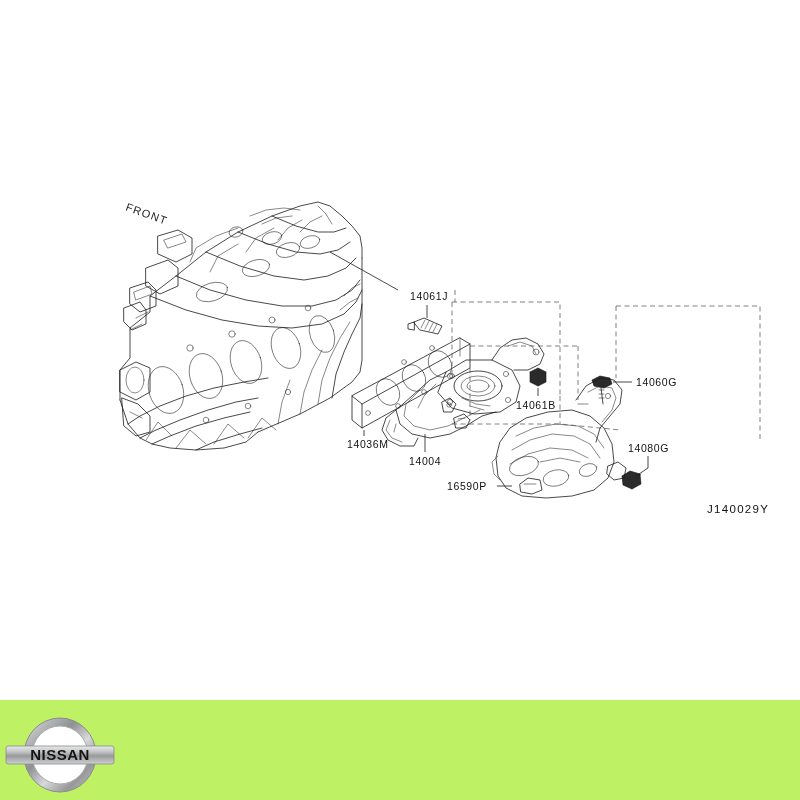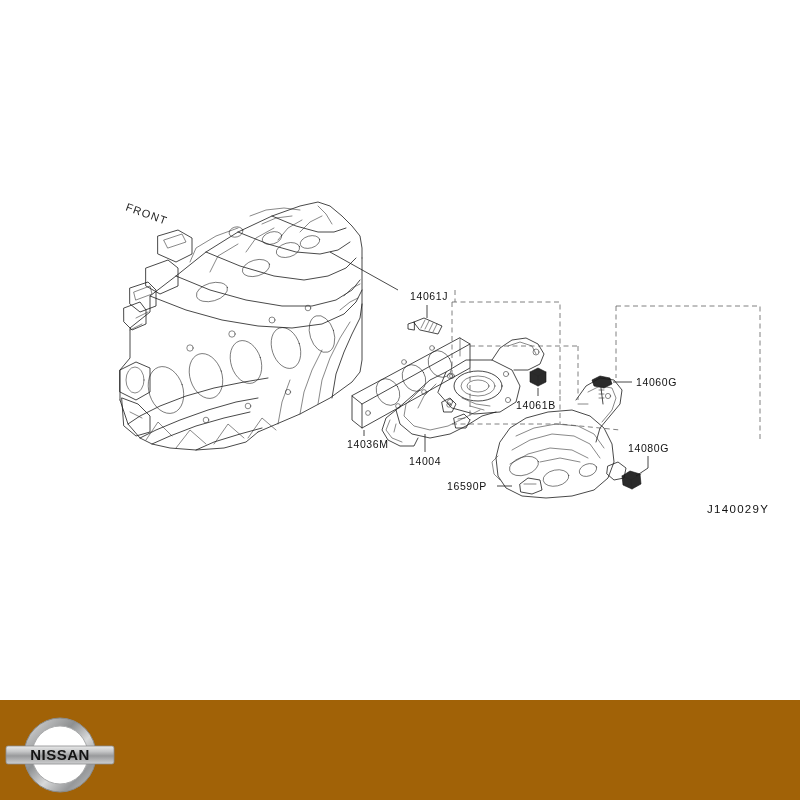--- a/index.html
+++ b/index.html
@@ -83,21 +83,21 @@
     fill: #111111;
   }
 
   
   #bottom-bar {
     position: absolute;
     left: 0;
     top: 700px;
     width: 800px;
     height: 100px;
-    background: #a16207;
+    background: #bef264;
     display: flex;
     align-items: center;
   }
   #brand-logo {
     position: absolute;
     left: 4px;
     top: 16px;
     width: 112px;
     height: 78px;
   }

